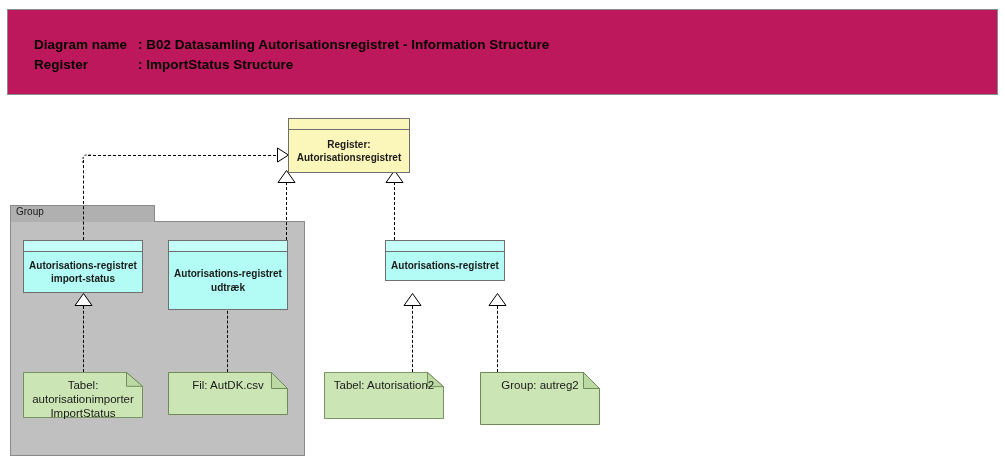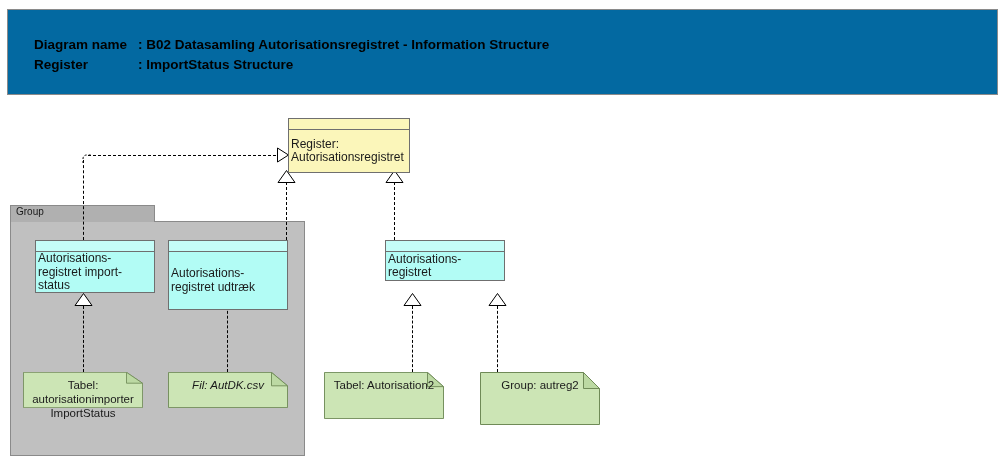--- a/index.html
+++ b/index.html
@@ -15,21 +15,21 @@
     overflow: hidden;
   }
 
   
   #header-banner {
     position: absolute;
     left: 7px;
     top: 9px;
     width: 991px;
     height: 86px;
-    background: #0369a1;
+    background: #be185d;
     border: 1px solid #8a8a8a;
     box-sizing: border-box;
   }
   .header-line {
     position: absolute;
     left: 11px;
     font-size: 13.5px;
     font-weight: bold;
     color: #000000;
     white-space: pre;
@@ -88,27 +88,28 @@
     height: 11px;
     flex: 0 0 11px;
     border-bottom: 1px solid #6f6f6f;
     box-sizing: border-box;
   }
   .am-box .am-label {
     flex: 1 1 auto;
     display: flex;
     align-items: center;
     justify-content: center;
-    text-align: left;
-    font-size: 12px;
+    text-align: center;
+    font-size: 10px;
     line-height: 13.5px;
     color: #1a1a1a;
     padding: 0 2px;
     box-sizing: border-box;
     word-break: break-word;
+    font-weight: bold;
   }
   .am-yellow { background: #fbf6ba; }
   .am-yellow .am-strip { background: #fbf6ba; }
   .am-cyan { background: #b2fcf5; }
   .am-cyan .am-strip { background: #c5fdf8; }
 
   
   .note {
     position: absolute;
     box-sizing: border-box;
@@ -209,44 +210,44 @@
 <div class="vline" style="left:497px; top:306px; height:66px;"></div>
 <svg class="conn" style="left:488px; top:293px; width:19px; height:14px;">
   <polygon points="9.5,0.5 18,12.5 1,12.5" fill="#ffffff" stroke="#000000" stroke-width="1"></polygon>
 </svg>
 
 <div class="am-box am-yellow" style="left:288px; top:118px; width:122px; height:55px;">
   <div class="am-strip"></div>
   <div class="am-label">Register: Autorisationsregistret</div>
 </div>
 
-<div class="am-box am-cyan" style="left:23px; top:240px; width:120px; height:53px;margin-left:12px;">
+<div class="am-box am-cyan" style="left:23px; top:240px; width:120px; height:53px;">
   <div class="am-strip"></div>
   <div class="am-label">Autorisations-registret import-status</div>
 </div>
 
 <div class="am-box am-cyan" style="left:168px; top:240px; width:120px; height:70px;">
   <div class="am-strip"></div>
   <div class="am-label">Autorisations-registret udtræk</div>
 </div>
 
 <div class="am-box am-cyan" style="left:385px; top:240px; width:120px; height:41px;">
   <div class="am-strip"></div>
   <div class="am-label">Autorisations-registret</div>
 </div>
 
-<div class="note" style="left:23px; top:372px; width:120px; height:36px;">
+<div class="note" style="left:23px; top:372px; width:120px; height:46px;">
   <svg class="note-svg" viewBox="0 0 120 53" preserveAspectRatio="none">
     <path d="M0.5,0.5 H103.5 L119.5,16.5 V52.5 H0.5 Z" fill="#cce5b5" stroke="#6f8a57" stroke-width="1"></path>
     <path d="M103.5,0.5 V16.5 H119.5 Z" fill="#bcd9a3" stroke="#6f8a57" stroke-width="1"></path>
   </svg>
   <div class="note-label">Tabel: autorisationimporter ImportStatus</div>
 </div>
 
-<div class="note" style="left:168px; top:372px; width:120px; height:36px;font-style:italic;">
+<div class="note" style="left:168px; top:372px; width:120px; height:43px;">
   <svg class="note-svg" viewBox="0 0 120 43" preserveAspectRatio="none">
     <path d="M0.5,0.5 H103.5 L119.5,16.5 V42.5 H0.5 Z" fill="#cce5b5" stroke="#6f8a57" stroke-width="1"></path>
     <path d="M103.5,0.5 V16.5 H119.5 Z" fill="#bcd9a3" stroke="#6f8a57" stroke-width="1"></path>
   </svg>
   <div class="note-label">Fil: AutDK.csv</div>
 </div>
 
 <div class="note" style="left:324px; top:372px; width:120px; height:47px;">
   <svg class="note-svg" viewBox="0 0 120 53" preserveAspectRatio="none">
     <path d="M0.5,0.5 H103.5 L119.5,16.5 V52.5 H0.5 Z" fill="#cce5b5" stroke="#6f8a57" stroke-width="1"></path>

